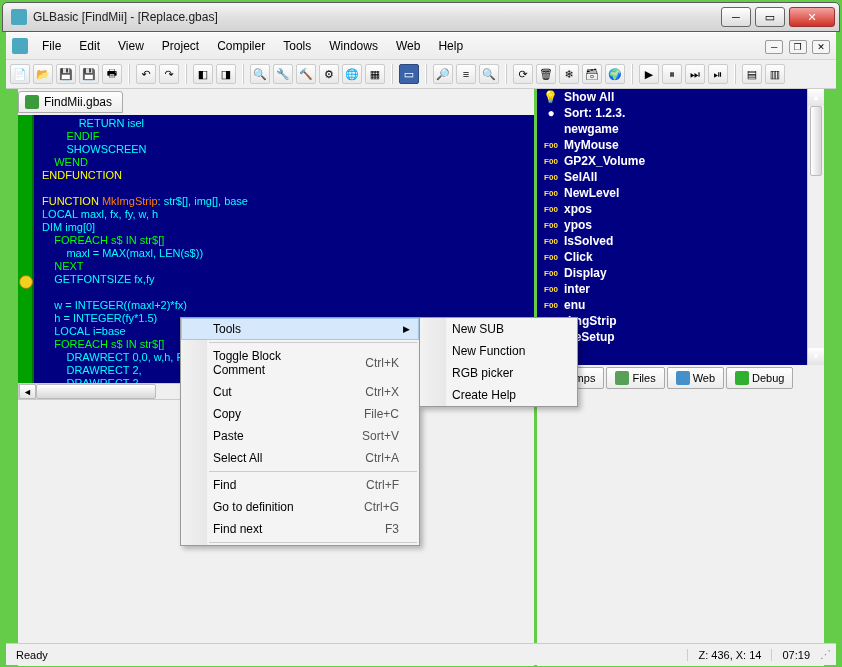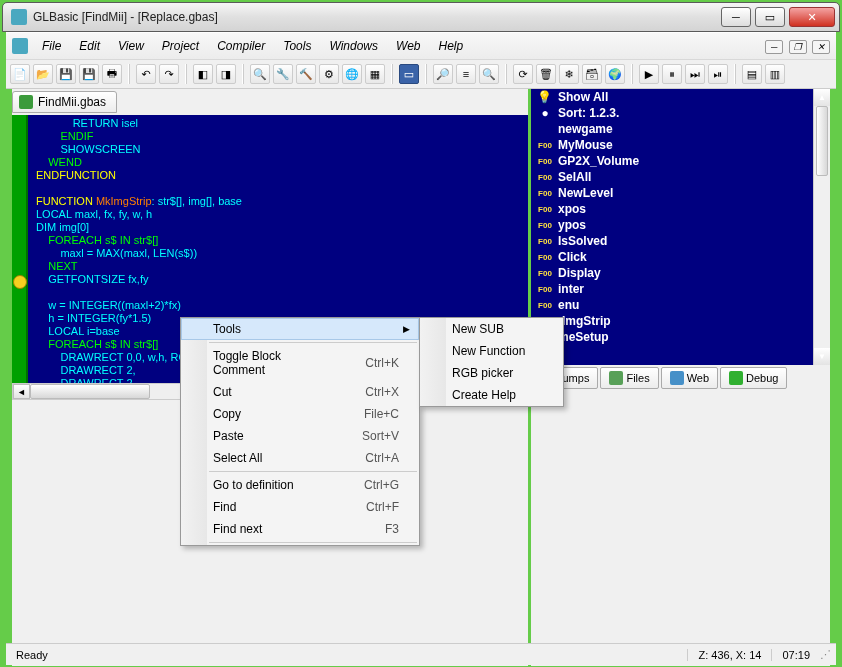--- a/index.html
+++ b/index.html
@@ -5,32 +5,32 @@
 * { margin: 0; padding: 0; box-sizing: border-box; font-family: "Segoe UI", Tahoma, sans-serif; }
 body { background: #65cc49; width: 842px; height: 667px; overflow: hidden; font-size: 12px; }
 
 .title-bar { height: 30px; background: linear-gradient(180deg, #f6f6f6 0%, #e0e0e0 50%, #d4d4d4 100%); border: 1px solid #5a5a5a; display: flex; align-items: center; padding-left: 8px; border-radius: 5px 5px 0 0; margin: 2px 2px 0 2px; }
 .title-bar .app-icon { width: 16px; height: 16px; background: #4aa8c0; border-radius: 2px; margin-right: 6px; display:inline-block;}
 .title-bar .title-text { flex: 1; color: #222; font-size: 12px; }
 .win-controls { display: flex; gap: 0px; }
 .win-btn { width: 30px; height: 20px; border: 1px solid #666; background: linear-gradient(180deg,#fff,#ddd); border-radius: 3px; display:flex;align-items:center;justify-content:center;font-size:11px;margin-right:4px;}
 .win-btn.close { width: 46px; background: linear-gradient(180deg,#f4a3a3,#d03020); color:#fff;border-color:#933;}
 
-.mdi-header { margin: 0 6px; background: linear-gradient(180deg,#f8f8f8,#ececec); border-top:1px solid #fff;border-bottom:1px solid #d8d8d8; display:flex; align-items:center; padding: 3px 6px; font-style: italic; }
+.mdi-header { margin: 0 6px; background: linear-gradient(180deg,#f8f8f8,#ececec); border-top:1px solid #fff;border-bottom:1px solid #d8d8d8; display:flex; align-items:center; padding: 3px 6px; }
 .mdi-header .doc-icon { width:16px;height:16px;background:#4aa8c0;border-radius:2px;margin-right:6px;display:inline-block;}
 .mdi-header .menu { display:flex; gap:2px; flex:1;}
 .mdi-header .menu span { padding: 3px 8px; }
 .mdi-ctrls span{width:18px;height:14px;display:inline-flex;align-items:center;justify-content:center;border:1px solid #999;background:#f5f5f5;font-size:9px;margin-left:2px;border-radius:2px;}
 
 .toolbar { margin:0 6px;background:#f0f0f0;padding:4px 4px;display:flex;align-items:center;gap:3px;flex-wrap:nowrap;border-bottom:1px solid #ccc;}
 .toolbar .btn { width:20px;height:20px;display:inline-flex;align-items:center;justify-content:center;background:linear-gradient(180deg,#fefefe,#e8e8e8);border:1px solid #ccc;border-radius:2px;font-size:11px;}
 .toolbar .btn.active{background:#3a63a8;color:#fff;border-color:#2a4a80;}
 .toolbar .sep{width:2px;height:20px;background:#ccc;margin:0 3px;border-left:1px solid #fff;}
 
-.workspace { margin:0 12px; display:flex; height:577px;}
+.workspace { margin:0 18px; display:flex; height:577px;}
 .left-pane { width:516px; display:flex;flex-direction:column;}
 .file-tab { background:#f0f0f0;padding:2px 0;}
 .file-tab .tab{display:inline-flex;align-items:center;padding:3px 10px 3px 6px;background:linear-gradient(180deg,#fff,#ececec);border:1px solid #aaa;border-top-left-radius:3px;border-top-right-radius:3px;}
 .file-tab .tab .doc-icon{width:14px;height:14px;background:#3b9a3b;border-radius:2px;margin-right:5px;display:inline-block;}
 
 .editor{flex:1;background:#000080;padding:2px 2px 0 2px;position:relative;overflow:hidden;}
 .editor .gutter{position:absolute;left:0;top:0;width:16px;height:100%;background:#00a000;border-right:2px solid #007000;}
 .editor .gutter .bp{width:14px;height:14px;border-radius:50%;margin:1px;}
 .editor .gutter .bp-yellow{background:#f5d020;border:1px solid #a08000;position:absolute;top:159px;}
 .editor pre{color:#00ffff;font-family:"Courier New",monospace;font-size:11px;line-height:13px;margin-left:22px;white-space:pre;overflow:hidden;}
@@ -302,34 +302,34 @@
     <div class="mi">
       <span>Paste</span>
       <span class="sc">Sort+V</span>
     </div>
     <div class="mi">
       <span>Select All</span>
       <span class="sc">Ctrl+A</span>
     </div>
     <hr>
     <div class="mi">
+      <span>Find</span>
+      <span class="sc">Ctrl+F</span>
+    </div>
+    <div class="mi">
       <span>Go to definition</span>
       <span class="sc">Ctrl+G</span>
     </div>
     <div class="mi">
-      <span>Find</span>
-      <span class="sc">Ctrl+F</span>
-    </div>
-    <div class="mi">
       <span>Find next</span>
       <span class="sc">F3</span>
     </div>
     <hr>
   </div>
-<div class="context-menu" id="ctx2" style="left:419px;top:317px;width:145px;">
+<div class="context-menu" id="ctx2" style="left:419px;top:317px;width:159px;">
   <div class="iconbar"></div>
 <div class="mi">New SUB</div>
     <div class="mi">New Function</div>
     <div class="mi">RGB picker</div>
     <div class="mi">Create Help</div>
   </div>
 
 <div class="status-bar">
   <div class="cell">Ready</div>
   <div class="cell">Z: 436, X:  14</div>

